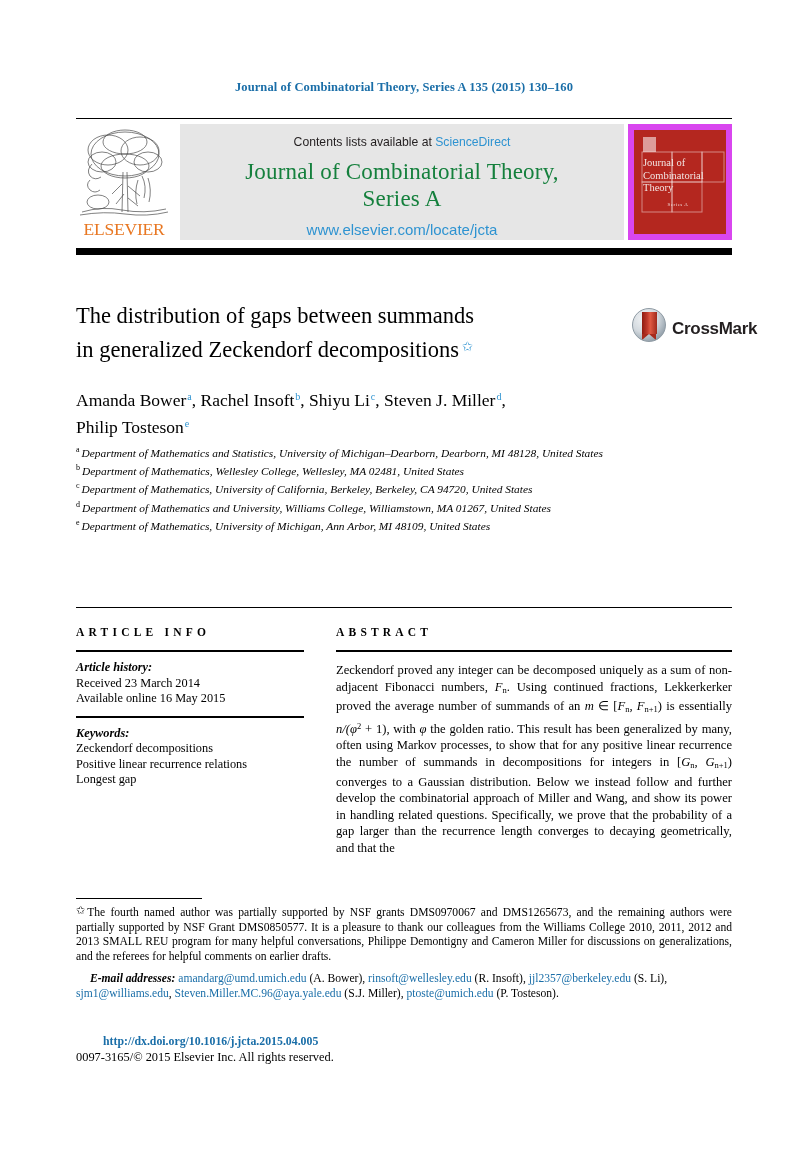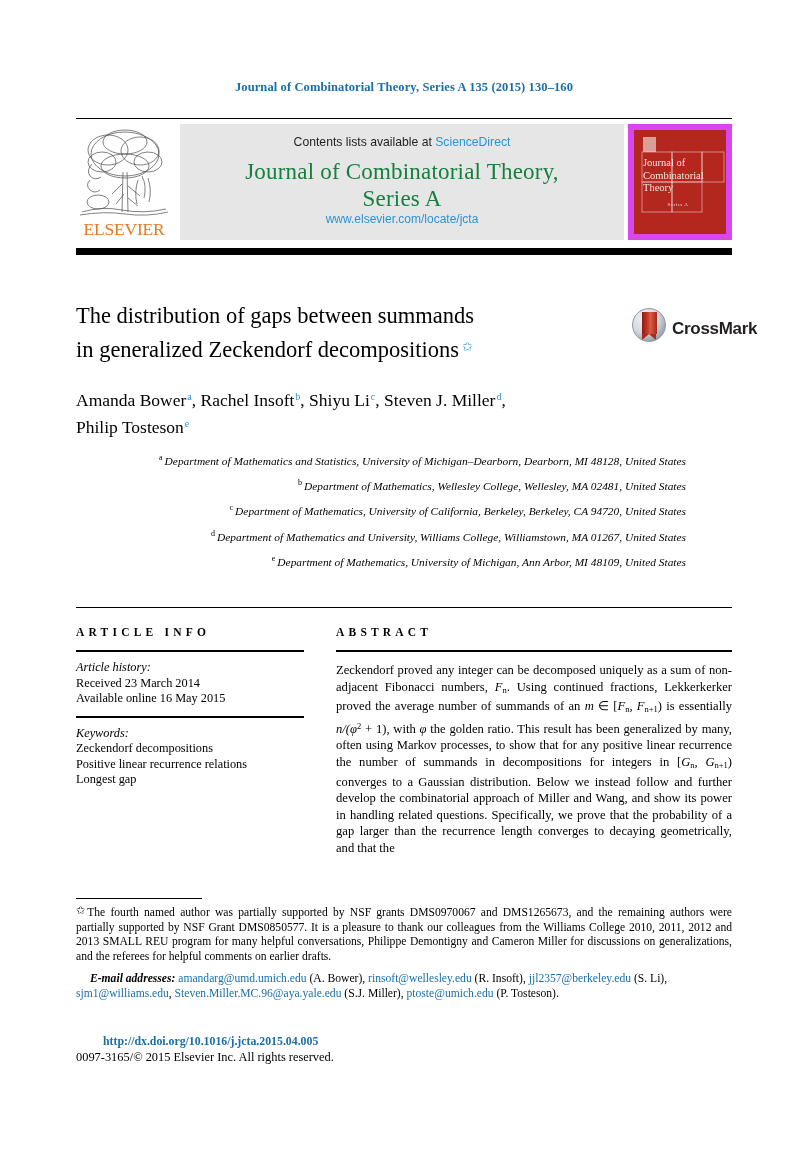--- a/index.html
+++ b/index.html
@@ -96,22 +96,23 @@
   }
   .journal-title {
     margin-top: 9px;
     font-family: "Liberation Serif", serif;
     font-size: 23px;
     line-height: 27px;
     color: #15803d;
     letter-spacing: .2px;
   }
   .journal-url {
+    margin-top: 9px;
     font-family: "Liberation Sans", sans-serif;
-    font-size: 12px;
+    font-size: 15px;
     color: #2e93d1;
   }
   .cover-thumb {
     position: absolute;
     left: 552px;
     top: 0;
     width: 104px;
     height: 116px;
     border: 6px solid #d946ef;
     background: #b4271f;
@@ -243,22 +244,21 @@
     left: 76px;
     top: 443px;
     width: 610px;
     font-family: "Liberation Serif", serif;
     font-style: italic;
     font-size: 11.4px;
     line-height: 14.2px;
     color: #000;
   }
   .affiliations .aff {
-    margin: 8px 0 1px 0;
-    text-align: right;
+    margin: 0 0 1px 0;
   }
   .affiliations .aff sup {
     font-style: normal;
     font-size: 8px;
     vertical-align: 5px;
     margin-right: 2px;
     color: #000;
   }
 
   
@@ -290,21 +290,21 @@
     height: 2px;
     background: #000;
     margin: 12px 0 8px 0;
   }
   .info-rule.second {
     margin: 9px 0 8px 0;
   }
   .info-label {
     font-family: "Liberation Serif", serif;
     font-style: italic;
-    font-weight: normal;
+    font-weight: bold;
     font-size: 12.3px;
     line-height: 15.5px;
   }
   .info-line {
     font-family: "Liberation Serif", serif;
     font-size: 12.3px;
     line-height: 15.5px;
   }
 
   

